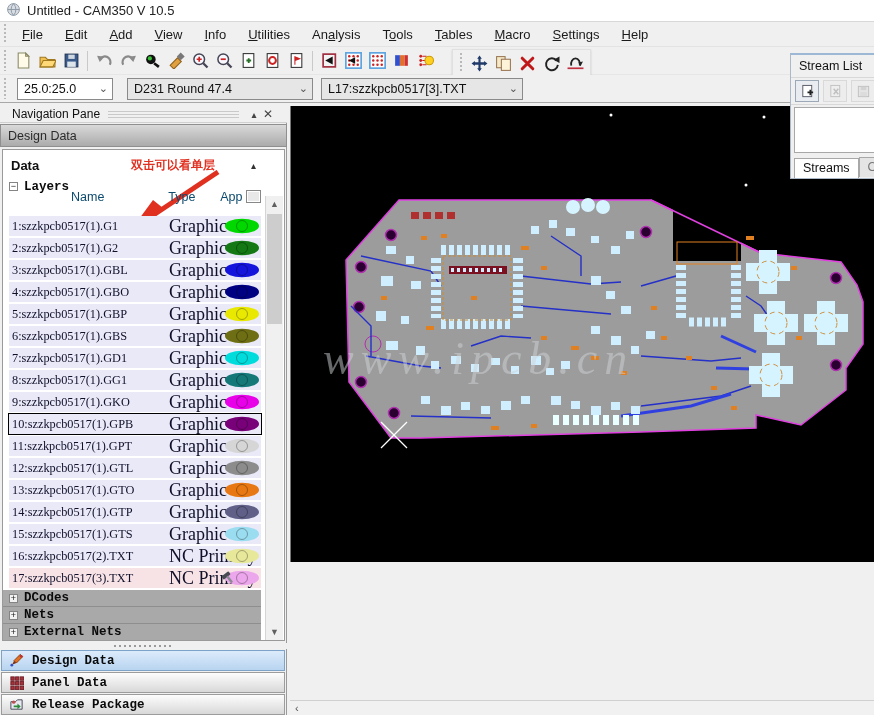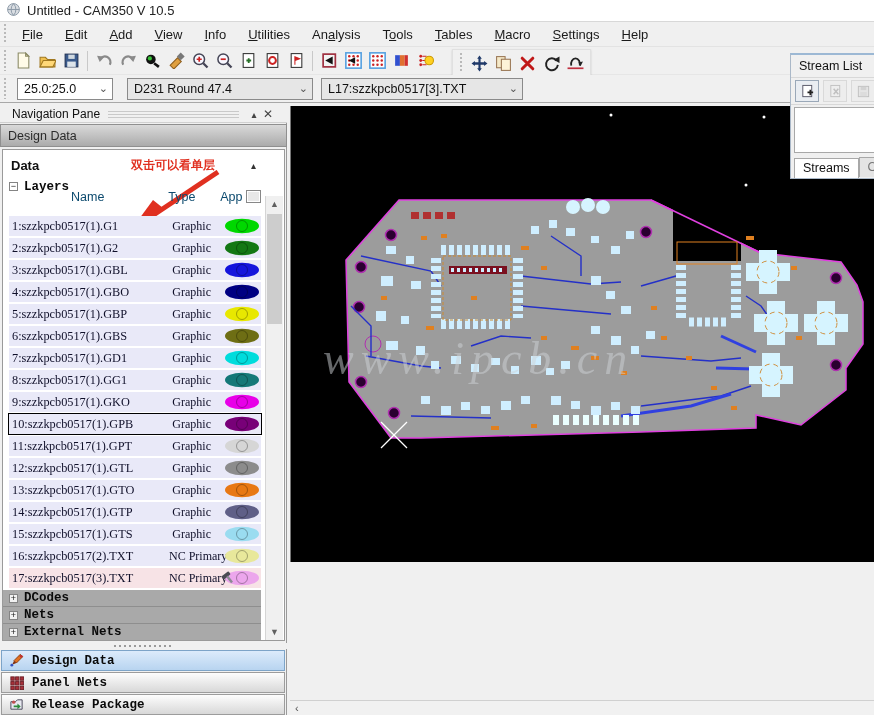--- a/index.html
+++ b/index.html
@@ -72,21 +72,21 @@
   #colhdr .ct{width:52px;text-align:left;padding-left:2px;}
   #colhdr .ca{width:26px;}
   #colhdr .cicon{width:13px;height:11px;border:1px solid #888;background:#e8e8e8;display:inline-block;
                  box-shadow:inset 0 0 0 1px #fff;}
   #rows{position:absolute;left:6px;top:66px;width:252px;font-family:Liberation Serif, serif;}
   .lrow{height:20px;margin-bottom:2px;background:#e9e9f8;display:flex;align-items:center;position:relative;
         box-sizing:border-box;}
   .lrow.current{background:#f7e3e6;}
   .lrow.focused{outline:1px solid #000;}
   .lrow .c-name{width:158px;padding-left:3px;font-size:12.3px;color:#10102a;white-space:nowrap;overflow:hidden;}
-  .lrow .c-type{width:54px;font-size:12px;color:#10102a;white-space:nowrap;margin-left:12px;}
+  .lrow .c-type{width:54px;font-size:18px;color:#10102a;white-space:nowrap;margin-left:12px;}
   .lrow .c-sw{width:40px;display:flex;align-items:center;}
   .hammer{position:absolute;left:212px;top:2px;}
   #bottom-nodes{position:absolute;left:0;top:440px;width:258px;}
   #bottom-nodes .treeline{background:#a9a9a9;border-bottom:1px solid #8e8e8e;height:16px;}
   #bottom-nodes .pm{background:#f2f2f2;}
   
   #vscroll{position:absolute;right:1px;top:46px;width:17px;height:444px;background:#f0f0f0;border-left:1px solid #d5d5d5;}
   #vscroll .arr{position:absolute;left:0;width:17px;height:16px;background:#f0f0f0;color:#606060;font-size:9px;
                 text-align:center;line-height:16px;}
   #vscroll .thumb{position:absolute;left:1px;top:18px;width:15px;height:110px;background:#cdcdcd;}
@@ -592,21 +592,21 @@
               <rect x="12" y="2" width="3.6" height="3.6"></rect>
               <rect x="2" y="7" width="3.6" height="3.6"></rect>
               <rect x="7" y="7" width="3.6" height="3.6"></rect>
               <rect x="12" y="7" width="3.6" height="3.6"></rect>
               <rect x="2" y="12" width="3.6" height="3.6"></rect>
               <rect x="7" y="12" width="3.6" height="3.6"></rect>
               <rect x="12" y="12" width="3.6" height="3.6"></rect>
             </g>
           </svg>
         </span>
-        <span>Panel Nets</span>
+        <span>Panel Data</span>
       </div>
       <div class="navbtn abs" style="position: relative;">
         <span class="tbtn" style="width: 18px; height: 18px;">
           <svg width="15" height="15" viewBox="0 0 16 16">
             <path d="M2,5 h5 l2,-2 h5 v10 h-12 z" fill="#e8e8f0" stroke="#445"></path>
             <path d="M5,9 h4 v-2 l3.5,3 -3.5,3 v-2 h-4 z" fill="#2a8a3a"></path>
             <circle cx="5" cy="5.5" r="1.8" fill="#c05050"></circle>
           </svg>
         </span>
         <span>Release Package</span>

